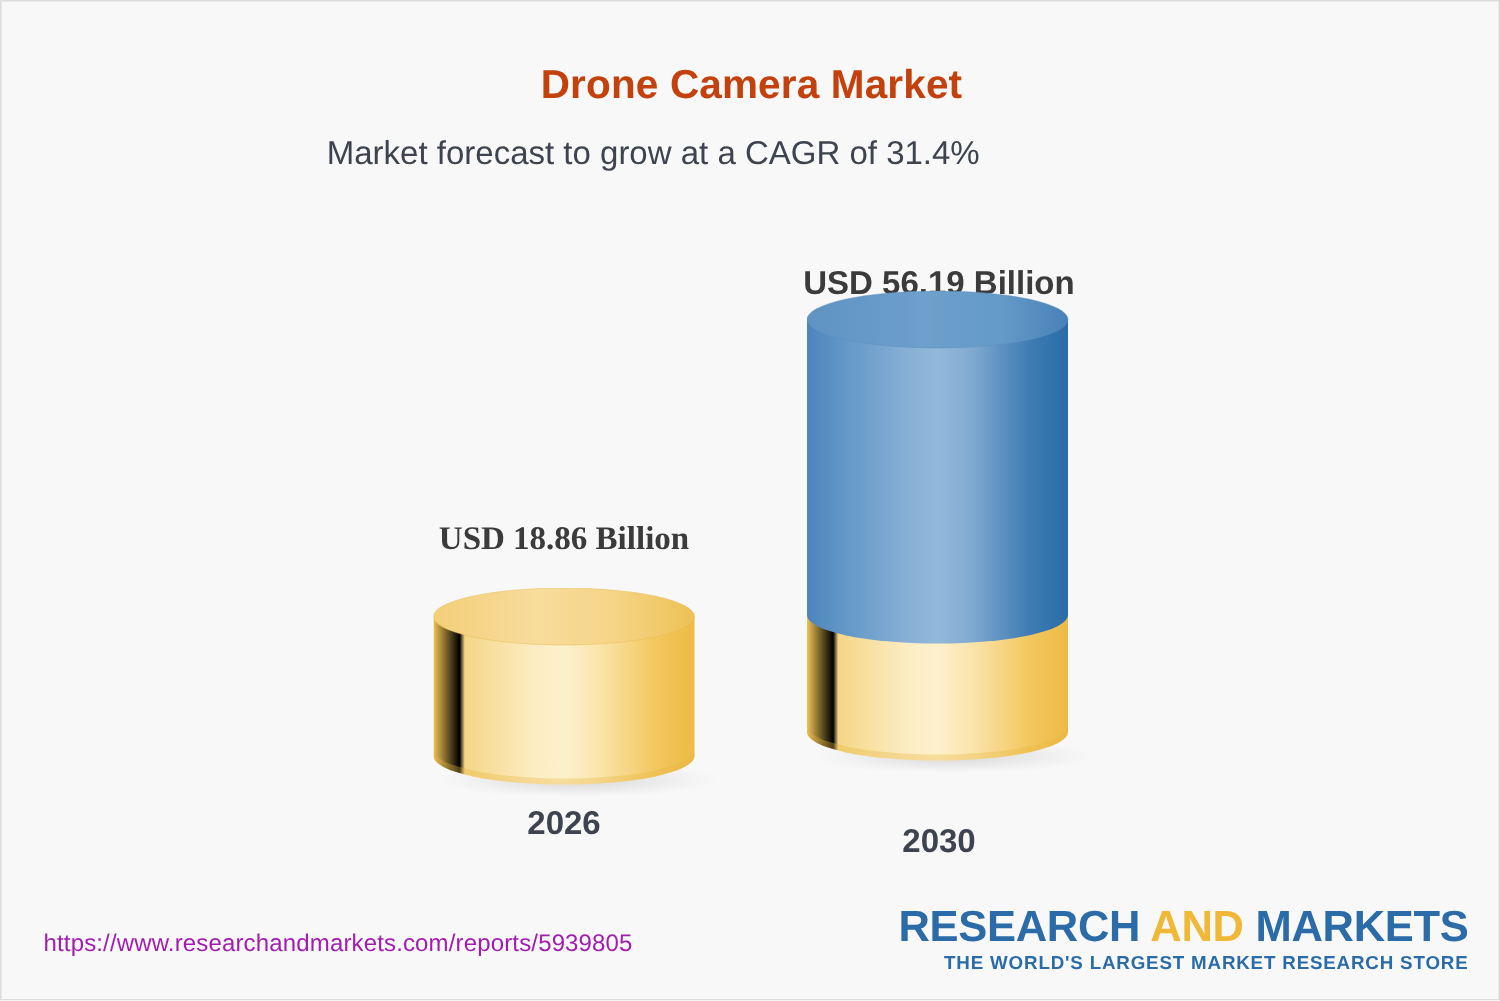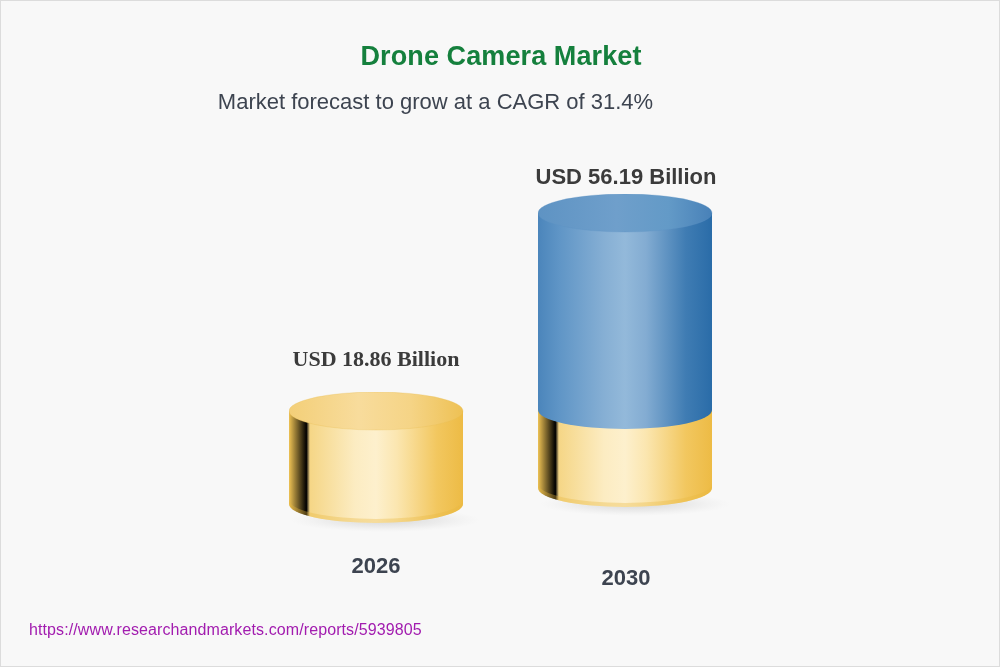--- a/index.html
+++ b/index.html
@@ -23,21 +23,21 @@
 
   
   .chart-title {
     position: absolute;
     top: 40px;
     left: 0;
     width: 1000px;
     text-align: center;
     font-size: 27px;
     font-weight: bold;
-    color: #15803d;
+    color: #c2410c;
     letter-spacing: 0.1px;
   }
   .chart-subtitle {
     position: absolute;
     top: 88px;
     left: 0;
     width: 869px;
     text-align: center;
     font-size: 22px;
     font-weight: normal;
@@ -65,21 +65,20 @@
     color: #3b3b3b;
     white-space: nowrap;
   }
   .cat-label {
     position: absolute;
     width: 100%;
     text-align: center;
     font-size: 22px;
     font-weight: bold;
     color: #3d4450;
-    margin-top: 17px;
   }
 
   .cyl-wrap { position: absolute; }
   .cyl-svg  { display: block; }
 
   
   .footer-url {
     position: absolute;
     left: 28px;
     top: 620px;
@@ -178,21 +177,21 @@
           <ellipse cx="87" cy="19" rx="87" ry="19" fill="url(#gradGoldTop)"></ellipse>
           <ellipse cx="87" cy="19" rx="87" ry="19" fill="none" stroke="#e9bb52" stroke-width="0.6" opacity="0.5"></ellipse>
         </svg>
       </div>
 
       <div class="cat-label" style="top:190px;">2026</div>
     </div>
 
     <div class="bar-group" style="left:525px; top:163px; width:200px;">
 
-      <div class="bar-label" style="top:0px;">USD 56.19 Billion</div>
+      <div class="bar-label" style="top:12px;">USD 56.19 Billion</div>
 
       <div class="cyl-wrap" style="left:12px; top:30px;">
         <svg class="cyl-svg" width="200" height="325" viewBox="0 0 200 325">
 
           <ellipse cx="97" cy="310" rx="95" ry="12" fill="url(#shadowGrad)"></ellipse>
 
           <path d="M0,216 L0,294 A87,19 0 0 0 174,294 L174,216 Z" fill="url(#gradGold)"></path>
           <path d="M0,290 L0,294 A87,19 0 0 0 174,294 L174,290 A87,19 0 0 1 0,290 Z" fill="#e9b73f" opacity="0.35"></path>
 
           <path d="M0,19 L0,216 A87,19 0 0 0 174,216 L174,19 Z" fill="url(#gradBlue)"></path>
@@ -201,14 +200,18 @@
           <ellipse cx="87" cy="19" rx="87" ry="19" fill="none" stroke="#5c90c2" stroke-width="0.6" opacity="0.5"></ellipse>
         </svg>
       </div>
 
       <div class="cat-label" style="top:384px;">2030</div>
     </div>
   </div>
 
   <div class="footer-url">https://www.researchandmarkets.com/reports/5939805</div>
 
+  <div class="logo">
+    <div class="logo-main"><span>RESEARCH </span><span class="logo-and">AND </span><span>MARKETS</span></div>
+    <div class="logo-sub">THE WORLD'S LARGEST MARKET RESEARCH STORE</div>
+  </div>
 
 </div>
 
 </body></html>

